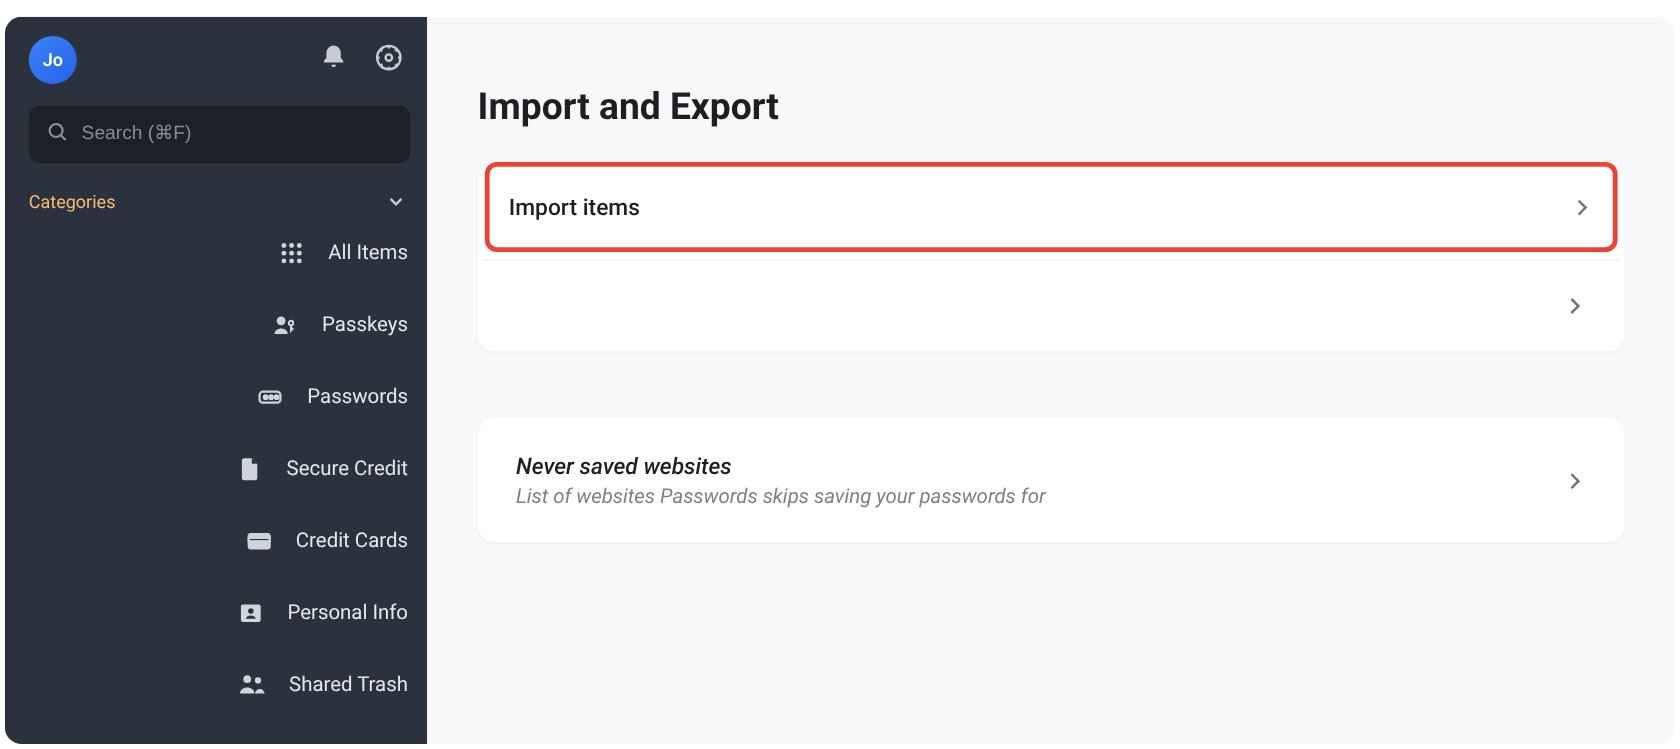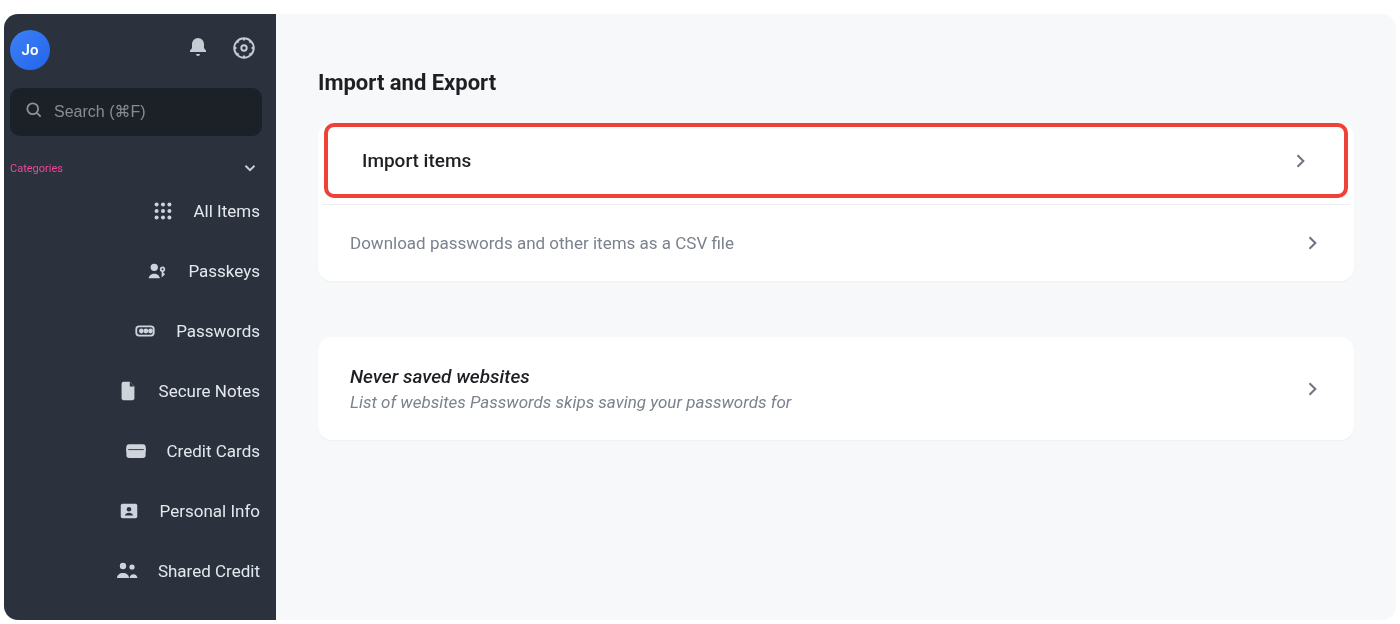--- a/index.html
+++ b/index.html
@@ -20,26 +20,26 @@
     background: #ffffff;
   }
   .app {
     display: flex;
     width: 100%;
     height: 100%;
     border-radius: 14px;
     overflow: hidden;
   }
   .sidebar {
-    width: 272px;
+    width: 352px;
     background: #2c323d;
     color: #cbd1db;
     display: flex;
     flex-direction: column;
-    padding: 14px 14px 0 6px;
+    padding: 14px 14px 0 20px;
   }
   .sidebar-top {
     display: flex;
     align-items: center;
     justify-content: space-between;
     padding: 2px 4px 18px 0;
   }
   .avatar {
     width: 40px;
     height: 40px;
@@ -86,22 +86,22 @@
   .search-box input::placeholder {
     color: #868c96;
   }
   .sidebar-section-header {
     display: flex;
     align-items: center;
     justify-content: space-between;
     padding: 6px 0 8px 0;
   }
   .sidebar-section-header .label {
-    color: #ec4899;
-    font-size: 11px;
+    color: #fdba74;
+    font-size: 15px;
   }
   .chevron-btn {
     width: 24px;
     height: 24px;
     display: flex;
     align-items: center;
     justify-content: center;
     color: #cbd1db;
     cursor: pointer;
   }
@@ -149,21 +149,21 @@
     align-items: center;
     gap: 14px;
   }
   .main {
     flex: 1;
     background: #f7f8fa;
     padding: 56px 42px 0 42px;
     overflow-y: auto;
   }
   .section-title {
-    font-size: 22px;
+    font-size: 31px;
     font-weight: 700;
     color: #1d1f23;
     margin-bottom: 28px;
   }
   .settings-card {
     background: #ffffff;
     border-radius: 14px;
     box-shadow: 0 1px 2px rgba(0,0,0,0.04);
     margin-bottom: 56px;
   }
@@ -171,21 +171,21 @@
     display: flex;
     align-items: center;
     justify-content: space-between;
     padding: 28px 32px;
     cursor: pointer;
   }
   .settings-row.highlighted {
     border: 4px solid #ef4135;
     border-radius: 10px;
     margin: 6px;
-    padding: 22px 34px;
+    padding: 22px 16px;
   }
   .row-text {
     display: flex;
     flex-direction: column;
     gap: 4px;
   }
   .row-title {
     font-size: 19px;
     font-weight: 500;
     color: #1d1f23;
@@ -299,21 +299,21 @@
         <span>Passwords</span>
       </div>
 
       <div class="nav-item">
         <span class="nav-icon">
           <svg width="22" height="22" viewBox="0 0 24 24" fill="currentColor">
                 <path d="M7 2h7l5 5v13a2 2 0 0 1-2 2H7a2 2 0 0 1-2-2V4a2 2 0 0 1 2-2z"></path>
                 <path d="M14 2v5h5" fill="#2c323d"></path>
               </svg>
         </span>
-        <span>Secure Notes</span>
+        <span>Secure Credit</span>
       </div>
 
       <div class="nav-item">
         <span class="nav-icon">
           <svg width="22" height="22" viewBox="0 0 24 24" fill="none" stroke="currentColor" stroke-width="2">
                 <rect x="2.5" y="5.5" width="19" height="13" rx="2" fill="currentColor"></rect>
                 <rect x="2.5" y="9" width="19" height="3" fill="#2c323d"></rect>
               </svg>
         </span>
         <span>Credit Cards</span>
@@ -332,21 +332,21 @@
 
       <div class="nav-item">
         <span class="nav-icon">
           <svg width="24" height="22" viewBox="0 0 24 22" fill="currentColor">
                 <circle cx="8" cy="6" r="3.2"></circle>
                 <circle cx="17" cy="7" r="2.6"></circle>
                 <path d="M2 18c0-3 2.8-5 6-5s6 2 6 5H2z"></path>
                 <path d="M14.5 18c.3-2.2 2-3.8 4-3.8s3.6 1.6 4 3.8h-8z"></path>
               </svg>
         </span>
-        <span>Shared Credit</span>
+        <span>Shared Trash</span>
       </div>
 
       <div class="nav-item">
         <span class="nav-icon">
           <svg width="22" height="22" viewBox="0 0 24 24" fill="none" stroke="currentColor" stroke-width="2">
                 <path d="M4 6h16M9 6V4h6v2M6.5 6l1 14h9l1-14M10 10v7M14 10v7"></path>
               </svg>
         </span>
         <span>Trash</span>
       </div>
@@ -389,21 +389,20 @@
           <svg width="20" height="20" viewBox="0 0 24 24" fill="none" stroke="currentColor" stroke-width="2.5">
                 <path d="m9 5 7 7-7 7"></path>
               </svg>
         </span>
       </div>
 
       <div class="row-divider"></div>
 
       <div class="settings-row">
         <div class="row-text">
-          <span class="row-desc">Download passwords and other items as a CSV file</span>
         </div>
         <span class="row-chevron">
           <svg width="20" height="20" viewBox="0 0 24 24" fill="none" stroke="currentColor" stroke-width="2.5">
                 <path d="m9 5 7 7-7 7"></path>
               </svg>
         </span>
       </div>
 
     </div>
 

